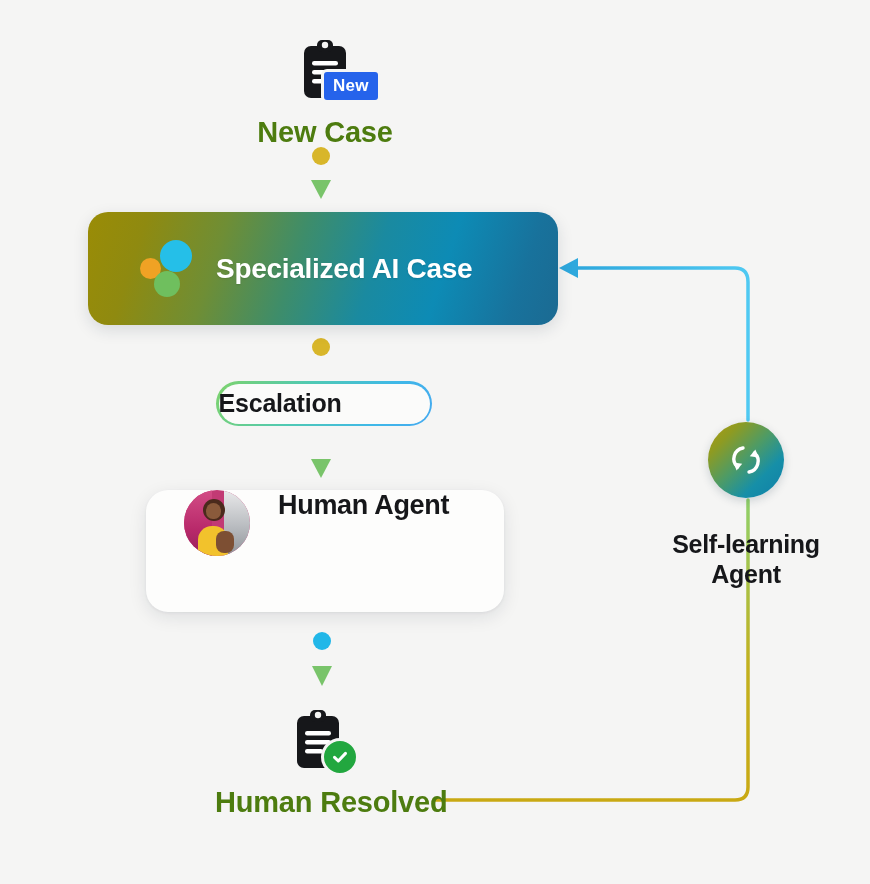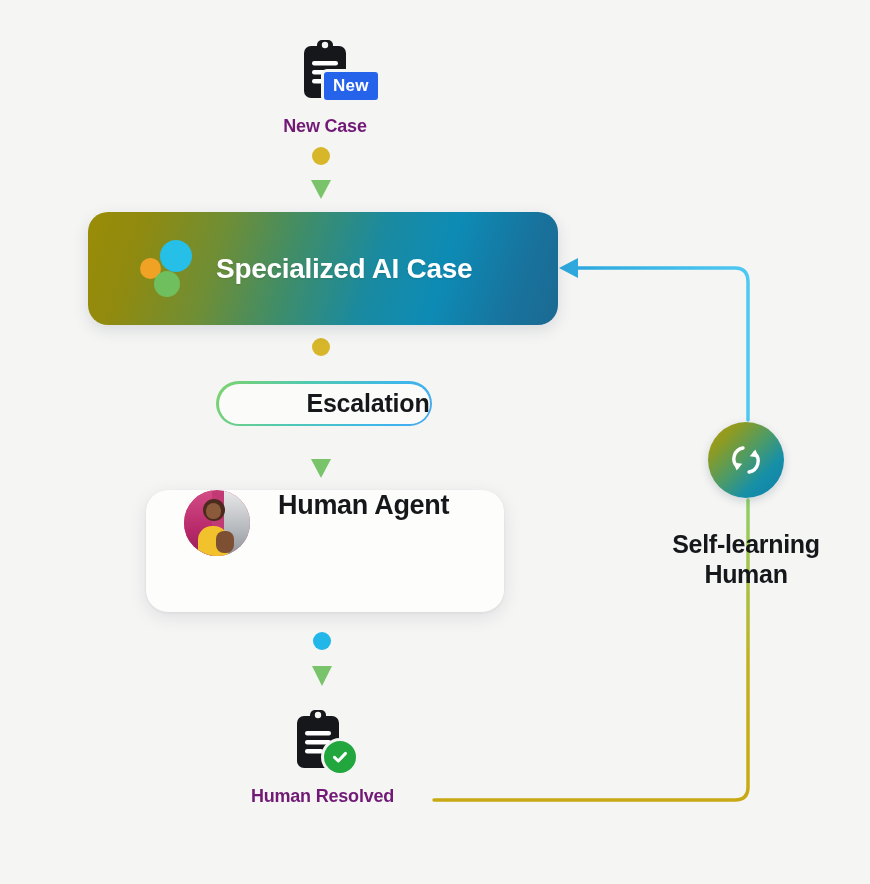--- a/index.html
+++ b/index.html
@@ -50,23 +50,23 @@
     color: #ffffff;
     font-size: 17px;
     font-weight: 700;
     line-height: 1;
     padding: 5px 9px 6px 9px;
     border-radius: 3px;
     letter-spacing: .2px;
     box-shadow: 0 0 0 3px #f5f5f4;
   }
   .label-node {
-    font-size: 18px;
-    font-weight: 700;
-    color: #701a75;
+    font-size: 29px;
+    font-weight: 700;
+    color: #4d7c0f;
     letter-spacing: -0.2px;
     margin-top: 6px;
     white-space: nowrap;
   }
 
   
   .ai-box {
     position: absolute;
     left: 88px;
     top: 212px;
@@ -126,21 +126,21 @@
     background: linear-gradient(120deg, #7fd36b 0%, #4fc9b4 40%, #3fb8e8 75%, #45a9f0 100%);
     box-sizing: border-box;
   }
   .escalation-inner {
     width: 100%;
     height: 100%;
     border-radius: 22px;
     background: #fbfbfa;
     display: flex;
     align-items: center;
-    justify-content: flex-end;
+    justify-content: flex-start;
   }
   .escalation-label {
     font-size: 25px;
     font-weight: 700;
     color: #16171a;
     letter-spacing: -0.2px;
   }
 
   
   .human-card {
@@ -366,21 +366,21 @@
     <div class="loop-circle">
       <svg width="46" height="46" viewBox="0 0 46 46" aria-hidden="true">
         <path d="M 20 11 A 11 11 0 0 0 14.5 30" fill="none" stroke="#ffffff" stroke-width="3.4" stroke-linecap="round"></path>
         <polygon points="10.5,25.5 19.2,26.8 13.6,33.4" fill="#ffffff"></polygon>
         <path d="M 26 35 A 11 11 0 0 0 31.5 16" fill="none" stroke="#ffffff" stroke-width="3.4" stroke-linecap="round"></path>
         <polygon points="35.5,20.5 26.8,19.2 32.4,12.6" fill="#ffffff"></polygon>
       </svg>
     </div>
     <div class="loop-label">
       <div>Self-learning</div>
-      <div>Human</div>
+      <div>Agent</div>
     </div>
   </div>
 
   <div class="node-resolved">
     <div class="clip-check-wrap">
       <svg width="76" height="70" viewBox="0 0 76 70" aria-hidden="true">
         <rect x="12" y="10" width="42" height="52" rx="7" fill="#16171a"></rect>
         <rect x="25" y="4" width="16" height="12" rx="5" fill="#16171a"></rect>
         <circle cx="33" cy="9" r="3.2" fill="#f5f5f4"></circle>
         <rect x="20" y="25" width="26" height="4.4" rx="2.2" fill="#ffffff"></rect>

